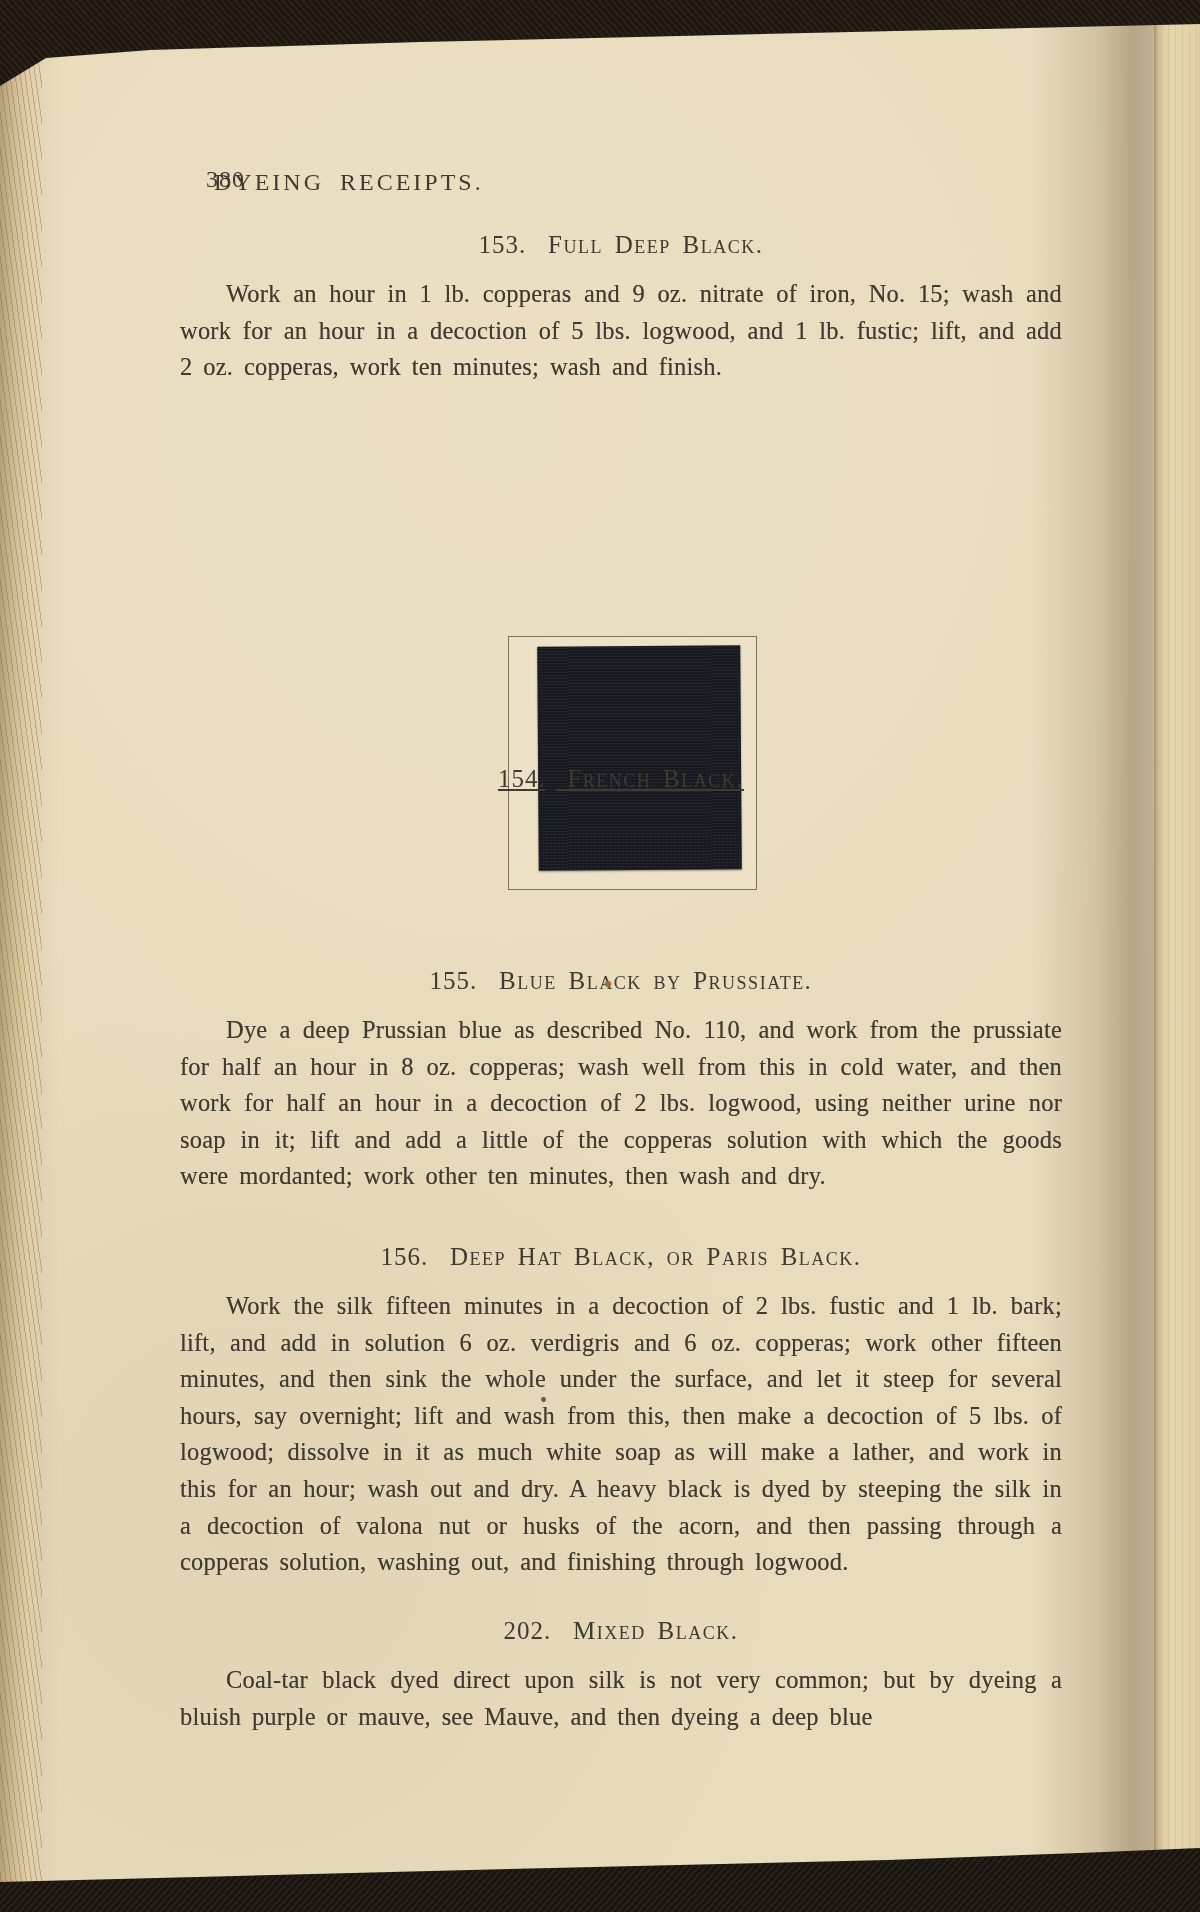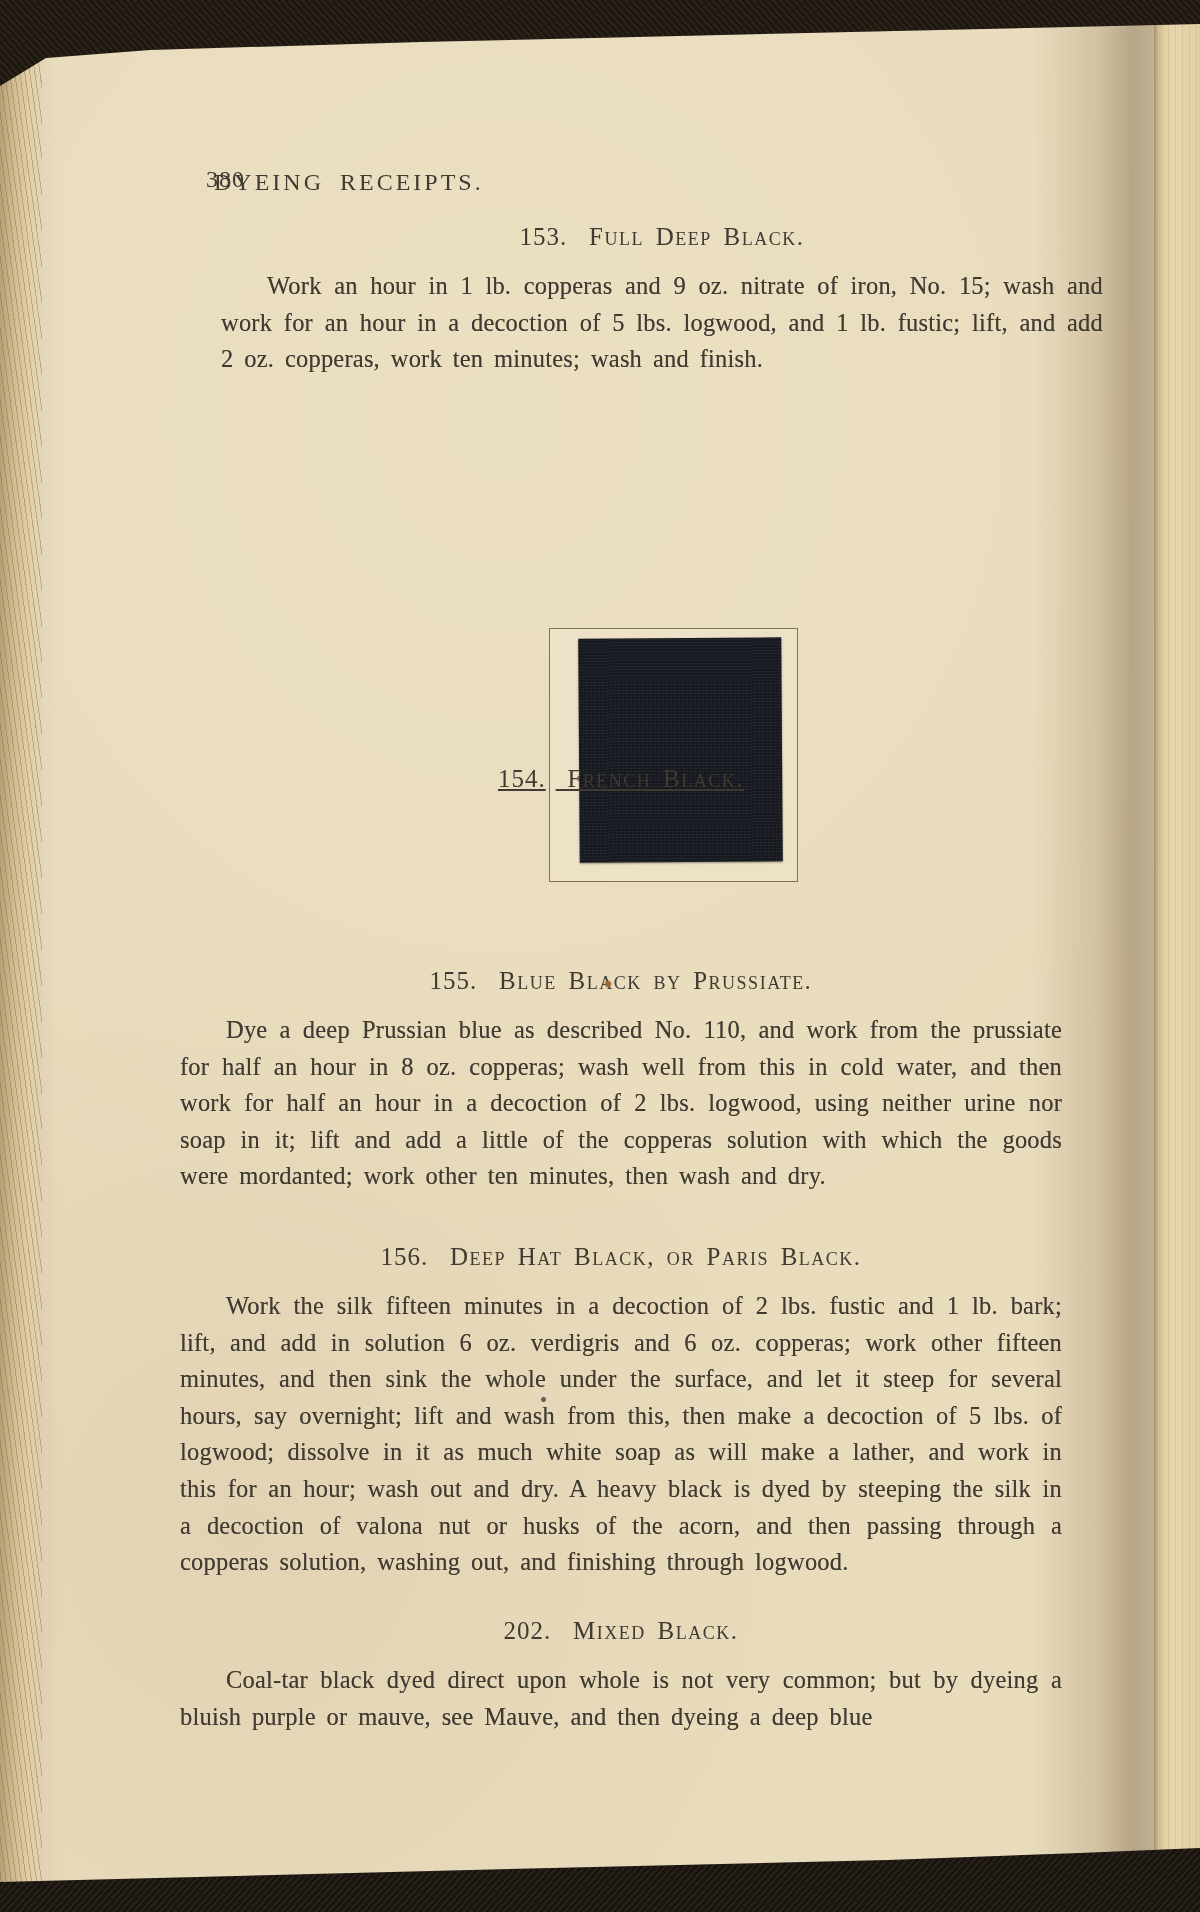--- a/index.html
+++ b/index.html
@@ -56,21 +56,21 @@
   .text-block{
     position:absolute;left:180px;top:166px;width:882px;height:1650px;z-index:5;
     color:var(--ink,#3f3a32);
   }
   .header-row{position:absolute;left:0;top:0;width:100%;height:26px;}
   .page-num{position:absolute;left:26px;top:0;font-size:24px;letter-spacing:1px;}
   .running-head{position:absolute;left:0;top:3px;width:100%;padding-left:34px;box-sizing:border-box;
     font-size:24px;letter-spacing:3px;word-spacing:7px;}
 
   .section{position:absolute;left:0;width:100%;}
-  .s153{top:56px;margin-left:41px;}
+  .s153{top:64px;}
   .s154{top:598px;text-decoration:underline;}
   .s155{top:800px;}
   .s156{top:1076px;}
   .s157{top:1450px;}
 
   .heading{margin:0 0 16px 0;font-size:25px;font-weight:normal;text-align:center;line-height:30px;letter-spacing:1px;}
   .sec-num{margin-right:10px;}
   .sec-title{font-variant:small-caps;letter-spacing:1.5px;word-spacing:4px;}
 
   .paras{}
@@ -164,19 +164,19 @@
             <p class="para">Work the silk fifteen minutes in a decoction of 2 lbs. fustic and 1 lb. bark; lift, and add in solution 6 oz. verdigris and 6 oz. copperas; work other fifteen minutes, and then sink the whole under the surface, and let it steep for several hours, say overnight; lift and wash from this, then make a decoction of 5 lbs. of logwood; dissolve in it as much white soap as will make a lather, and work in this for an hour; wash out and dry. A heavy black is dyed by steeping the silk in a decoction of valona nut or husks of the acorn, and then passing through a copperas solution, washing out, and finishing through logwood.</p>
           </div>
 
   </section>
 
   <section class="section s157">
     <h2 class="heading">
       <span class="sec-num">202.</span><span class="sec-title"> Mixed Black.</span>
     </h2>
     <div class="paras">
-            <p class="para">Coal-tar black dyed direct upon whole is not very common; but by dyeing a bluish purple or mauve, see Mauve, and then dyeing a deep blue</p>
+            <p class="para">Coal-tar black dyed direct upon silk is not very common; but by dyeing a bluish purple or mauve, see Mauve, and then dyeing a deep blue</p>
           </div>
 
   </section>
 </div>
   </div>
 </div>
 
 </body></html>

